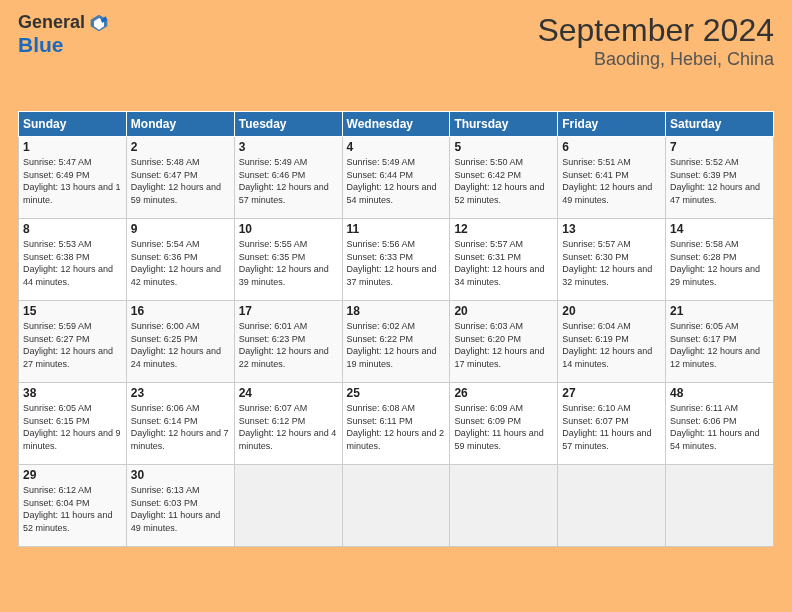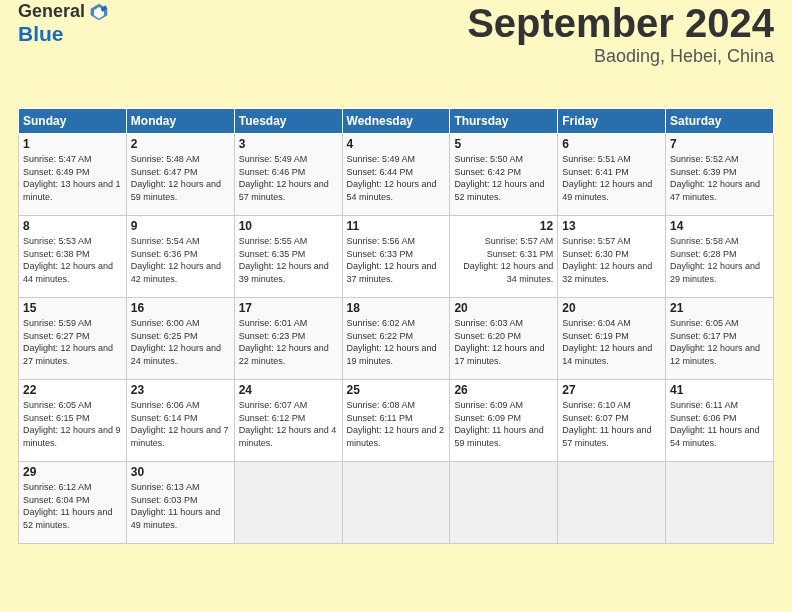--- a/index.html
+++ b/index.html
@@ -6,22 +6,22 @@
     body {
       font-family: Arial, sans-serif;
       background: #fff;
       width: 792px;
       height: 612px;
       overflow: hidden;
     }
     .page {
       width: 792px;
       height: 612px;
-      padding: 1px 18px 10px 18px;
-      background: #fef9c3;
+      padding: 12px 18px 10px 18px;
+      background: #fdba74;
     }
     .header {
       display: flex;
       justify-content: space-between;
       align-items: flex-start;
       margin-bottom: 10px;
     }
     .logo {
       display: flex;
       flex-direction: column;
@@ -44,22 +44,22 @@
     }
     .logo-icon {
       width: 20px;
       height: 20px;
       margin-left: 2px;
     }
     .title-block {
       text-align: right;
     }
     .month-title {
-      font-size: 40px;
-      font-weight: bold;
+      font-size: 32px;
+      font-weight: normal;
       color: #333;
       text-align: right;
     }
     .location {
       font-size: 18px;
       color: #555;
     }
     .calendar {
       width: 100%;
       border-collapse: collapse;
@@ -203,21 +203,21 @@
         <div class="day-info">
           Sunrise: 5:55 AM<br>Sunset: 6:35 PM<br>Daylight: 12 hours and 39 minutes.
         </div>
       </td>
           <td style="background: rgb(255, 255, 255);">
         <span class="day-num">11</span>
         <div class="day-info">
           Sunrise: 5:56 AM<br>Sunset: 6:33 PM<br>Daylight: 12 hours and 37 minutes.
         </div>
       </td>
-          <td style="background: rgb(255, 255, 255); text-align: right;">
+          <td style="background: rgb(255, 255, 255);">
         <span class="day-num">12</span>
         <div class="day-info">
           Sunrise: 5:57 AM<br>Sunset: 6:31 PM<br>Daylight: 12 hours and 34 minutes.
         </div>
       </td>
           <td style="background: rgb(255, 255, 255);">
         <span class="day-num">13</span>
         <div class="day-info">
           Sunrise: 5:57 AM<br>Sunset: 6:30 PM<br>Daylight: 12 hours and 32 minutes.
         </div>
@@ -268,21 +268,21 @@
       </td>
           <td style="background: rgb(249, 249, 249);">
         <span class="day-num">21</span>
         <div class="day-info">
           Sunrise: 6:05 AM<br>Sunset: 6:17 PM<br>Daylight: 12 hours and 12 minutes.
         </div>
       </td>
         </tr>
         <tr style="background: rgb(255, 255, 255);">
           <td style="background: rgb(255, 255, 255);">
-        <span class="day-num">22</span>
+        <span class="day-num">38</span>
         <div class="day-info">
           Sunrise: 6:05 AM<br>Sunset: 6:15 PM<br>Daylight: 12 hours and 9 minutes.
         </div>
       </td>
           <td style="background: rgb(255, 255, 255);">
         <span class="day-num">23</span>
         <div class="day-info">
           Sunrise: 6:06 AM<br>Sunset: 6:14 PM<br>Daylight: 12 hours and 7 minutes.
         </div>
       </td>
@@ -304,21 +304,21 @@
           Sunrise: 6:09 AM<br>Sunset: 6:09 PM<br>Daylight: 11 hours and 59 minutes.
         </div>
       </td>
           <td style="background: rgb(255, 255, 255);">
         <span class="day-num">27</span>
         <div class="day-info">
           Sunrise: 6:10 AM<br>Sunset: 6:07 PM<br>Daylight: 11 hours and 57 minutes.
         </div>
       </td>
           <td style="background: rgb(255, 255, 255);">
-        <span class="day-num">41</span>
+        <span class="day-num">48</span>
         <div class="day-info">
           Sunrise: 6:11 AM<br>Sunset: 6:06 PM<br>Daylight: 11 hours and 54 minutes.
         </div>
       </td>
         </tr>
         <tr style="background: rgb(249, 249, 249);">
           <td style="background: rgb(249, 249, 249);">
         <span class="day-num">29</span>
         <div class="day-info">
           Sunrise: 6:12 AM<br>Sunset: 6:04 PM<br>Daylight: 11 hours and 52 minutes.

